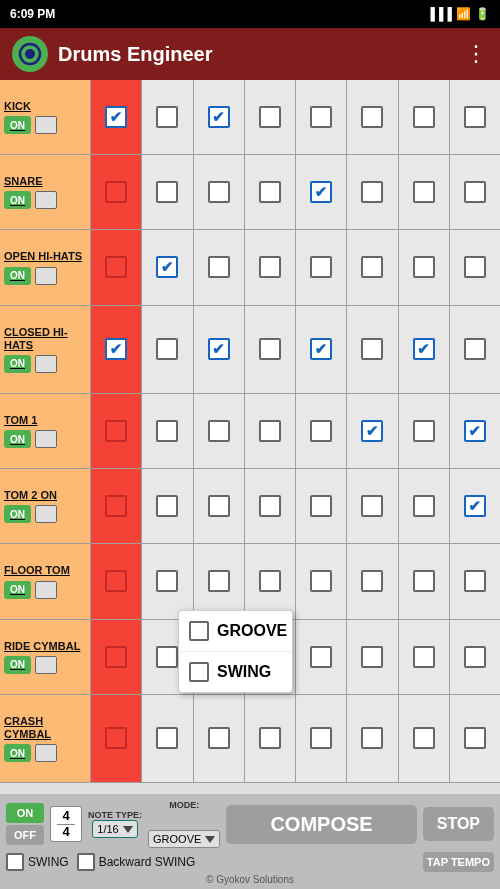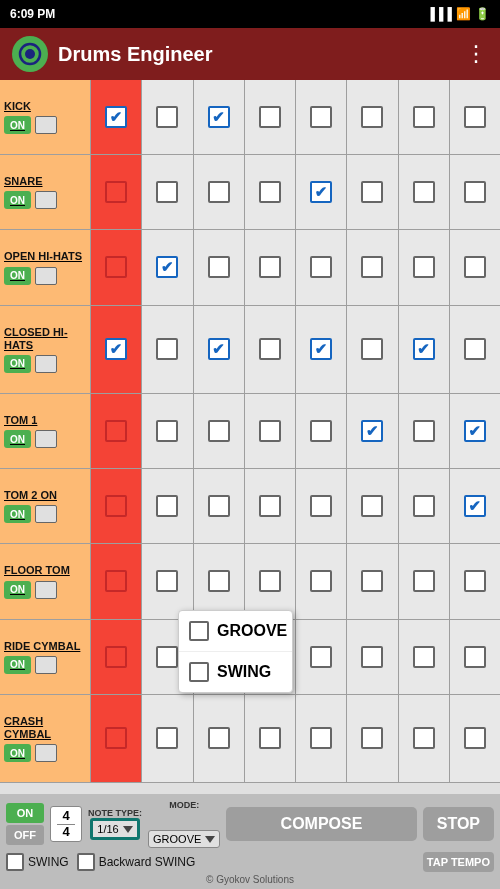--- a/index.html
+++ b/index.html
@@ -188,40 +188,40 @@
       font-size: 13px;
       font-weight: bold;
       text-align: center;
       line-height: 1.2;
       width: 32px;
     }
     .note-type-section { display: flex; flex-direction: column; align-items: center; }
     .note-type-label { font-size: 9px; color: #333; font-weight: bold; }
     .note-type-dropdown {
       background: #e0e0e0;
-      border: 3px solid #0f766e;
+      border: 1px solid #0f766e;
       border-radius: 3px;
       font-size: 11px;
       padding: 2px 4px;
       display: flex; align-items: center; gap: 2px;
     }
     .mode-section { display: flex; flex-direction: column; align-items: center; gap: 20px; }
     .mode-label { font-size: 9px; color: #333; font-weight: bold; }
     .mode-dropdown {
       background: #e0e0e0;
       border: 1px solid #888;
       border-radius: 3px;
       font-size: 11px;
       padding: 2px 4px;
       display: flex; align-items: center; gap: 2px;
     }
     .compose-btn {
       background: #9e9e9e;
       color: #fff;
-      font-size: 16px;
+      font-size: 20px;
       font-weight: bold;
       border: none;
       border-radius: 5px;
       padding: 8px 14px;
       cursor: pointer;
       flex: 1;
     }
     .tempo-section {
       display: flex;
       flex-direction: column;

